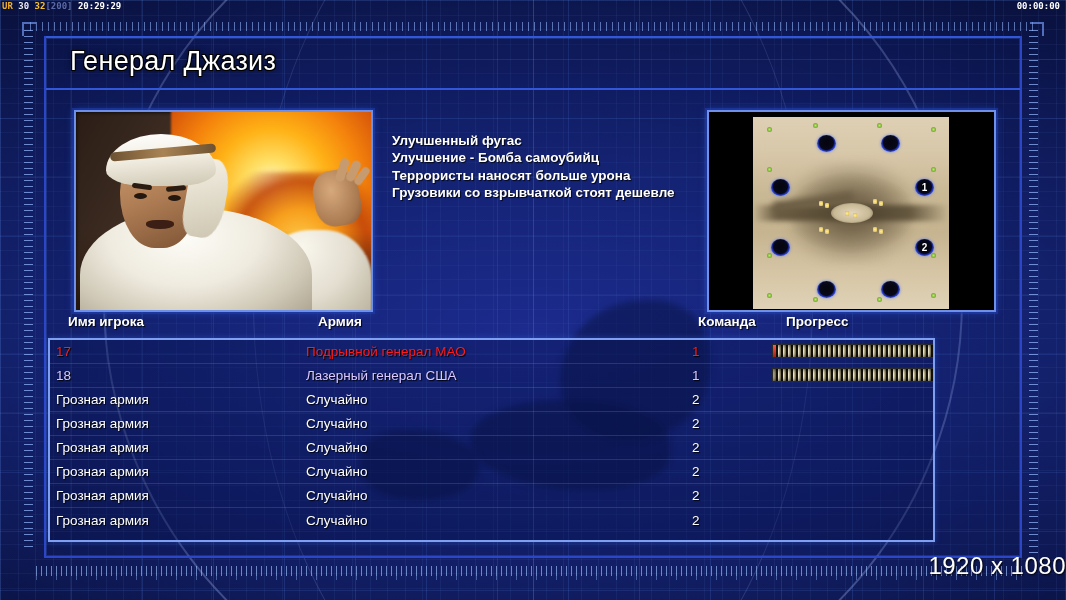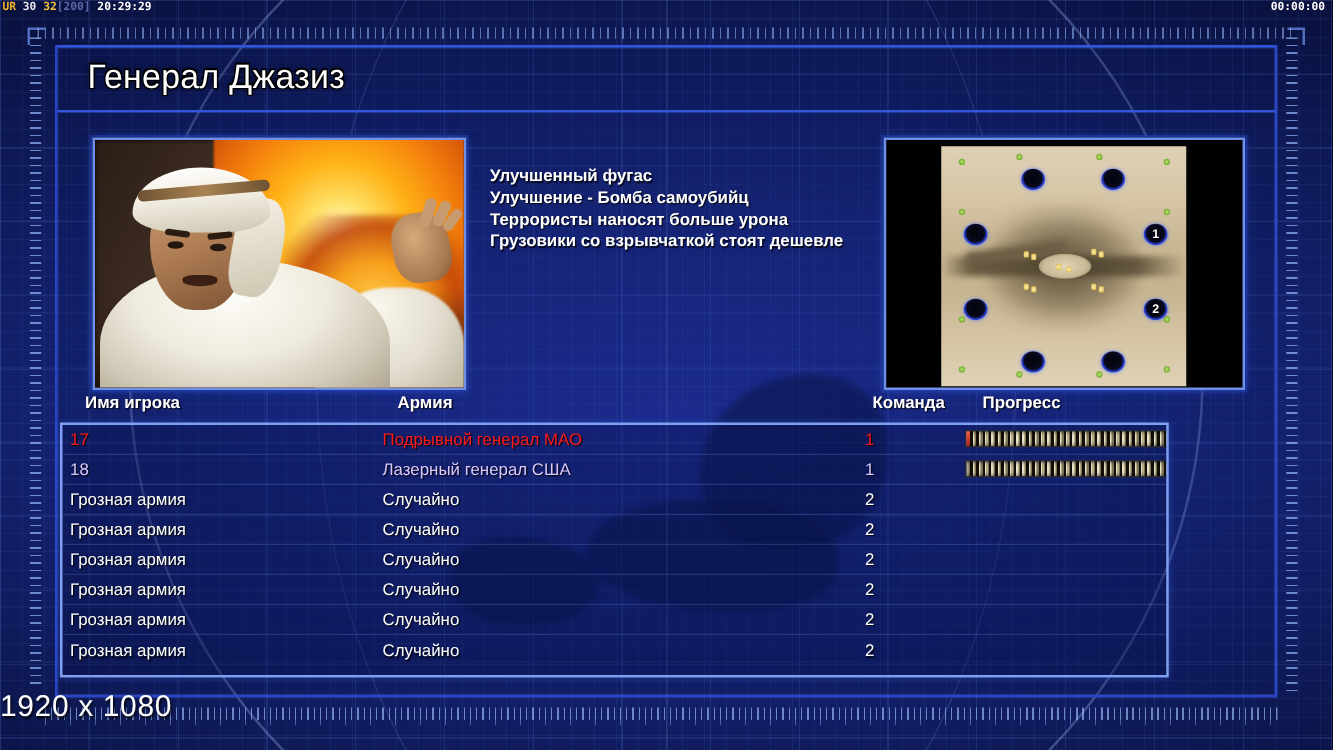--- a/index.html
+++ b/index.html
@@ -339,21 +339,21 @@
     box-shadow: inset 0 0 4px rgba(0,0,0,.8);
   }
   .pbar-edge {
     position:absolute; left:0; top:0; width:3px; height:100%;
     background: linear-gradient(180deg,#ff5a4a,#9c2418);
   }
 
   
   .reslabel {
     position: absolute; left: 0; right: 0; top: 552px;
-    text-align: left;
+    text-align: right;
     font-size: 24px; color: #ffffff; letter-spacing: .5px;
     text-shadow: 1px 1px 2px rgba(0,0,0,.95);
   }
 </style>
 </head>
 <body>
 
 <div id="screen">
 
   <div class="grid-layer"></div>

